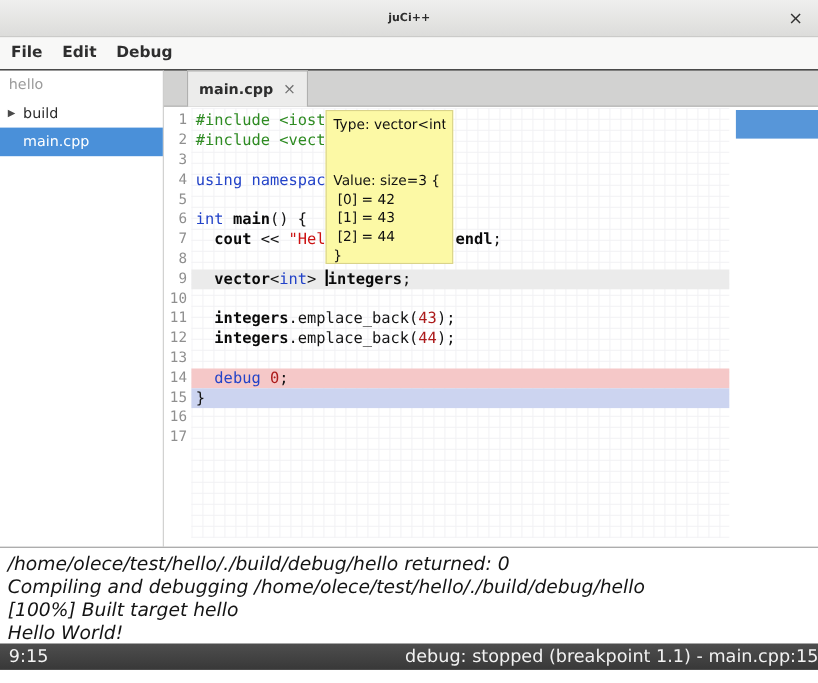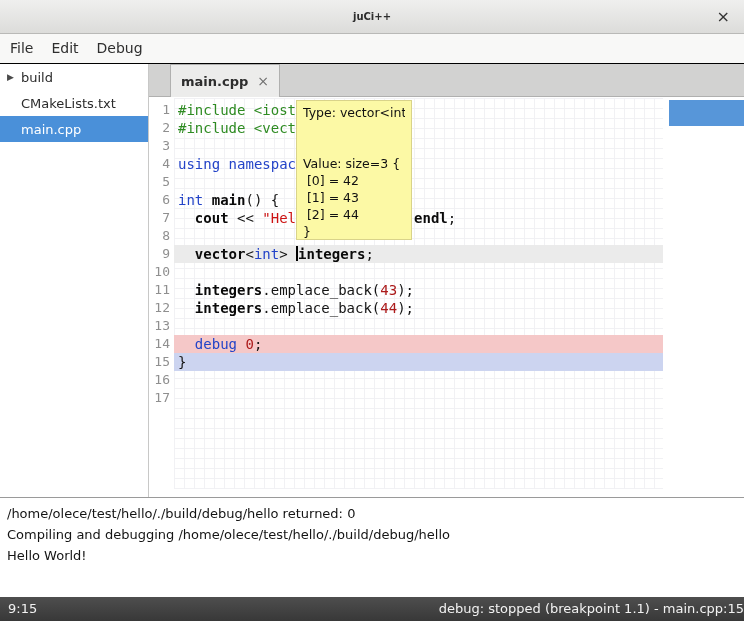--- a/index.html
+++ b/index.html
@@ -7,21 +7,21 @@
        font-family:"DejaVu Sans",sans-serif;-webkit-font-smoothing:antialiased;}
 
   
   .titlebar{position:absolute;top:0;left:0;right:0;height:33px;
             background:linear-gradient(#efefee,#dcdcda);border-bottom:1px solid #b9b9b7;}
   .win-title{text-align:center;line-height:33px;font-size:10px;font-weight:bold;color:#2d2d2d;}
   .win-close{position:absolute;right:14px;top:0;line-height:33px;font-size:16px;color:#333;}
 
   
   .menubar{position:absolute;top:34px;left:0;right:0;height:29px;background:#f8f8f7;
-           border-bottom:2px solid #000000;display:flex;align-items:flex-end;padding-left:1px;}
+           border-bottom:2px solid #000000;display:flex;align-items:flex-end;padding-left:1px;font-weight:bold;}
   .menu-item{padding:0 9px;height:29px;line-height:29px;font-size:14px;color:#2e2e2e;}
 
   
   .sidebar{position:absolute;top:64px;left:0;width:148px;bottom:124px;background:#fff;
            border-right:1px solid #c8c8c7;}
   .side-row{height:26px;display:flex;align-items:center;font-size:13px;color:#2b2b2b;white-space:nowrap;}
   .side-project{color:#9b9b9b;padding-left:8px;}
   .expander{width:14px;padding-left:7px;font-size:9px;color:#4a4a4a;flex:none;}
   .indent{width:21px;flex:none;}
   .side-row.selected{background:#4a90d9;color:#ffffff;}
@@ -63,53 +63,50 @@
   .scroll-ind{position:absolute;right:0;top:2px;width:75px;height:26px;background:#5796d9;}
 
   .tooltip{position:absolute;left:147px;top:2px;width:116px;height:140px;box-sizing:border-box;
            background:#fcf9a5;border:1px solid #d9d38a;padding:3px 6px;z-index:5;
            font-size:12.5px;color:#111;}
   .tt-line{height:17px;line-height:17px;white-space:pre;overflow:hidden;}
 
   
   .output{position:absolute;top:497px;left:0;right:0;height:100px;box-sizing:border-box;
           background:#fff;border-top:1px solid #9a9a9a;padding:5px 7px;
-          font-size:13px;color:#141414;}
+          font-size:17px;color:#141414;font-style:italic;}
   .out-line{height:21px;line-height:21px;white-space:pre;}
 
   
-  .statusbar{position:absolute;bottom:0;left:0;right:0;height:24px;
-             background:linear-gradient(#4e4e4e,#383838);color:#f2f2f2;font-size:13px;}
+  .statusbar{position:absolute;bottom:12px;left:0;right:0;height:24px;
+             background:linear-gradient(#4e4e4e,#383838);color:#f2f2f2;font-size:16px;}
   .status-pos{position:absolute;left:8px;top:0;line-height:24px;}
   .status-msg{width:100%;text-align:right;line-height:24px;border-radius:10px;}
 </style>
 </head>
 <body>
 
 <div class="app">
 
   <div class="titlebar">
     <div class="win-title">juCi++</div>
     <div class="win-close">×</div>
   </div>
 
   <div class="menubar">
     <div class="menu-item">File</div>
     <div class="menu-item">Edit</div>
     <div class="menu-item">Debug</div>
   </div>
 
   <div class="sidebar">
+    <div class="side-row side-project">hello</div>
     <div class="side-row">
       <span class="expander">▶</span>
       <span>build</span>
-    </div>
-    <div class="side-row">
-      <span class="indent"></span>
-      <span>CMakeLists.txt</span>
     </div>
     <div class="side-row selected">
       <span class="indent"></span>
       <span>main.cpp</span>
     </div>
   </div>
 
   <div class="editor-pane">
 
     <div class="tabbar">
@@ -172,20 +169,21 @@
         <div class="tt-line"> [1] = 43</div>
         <div class="tt-line"> [2] = 44</div>
         <div class="tt-line">}</div>
       </div>
     </div>
   </div>
 
   <div class="output">
     <div class="out-line">/home/olece/test/hello/./build/debug/hello returned: 0</div>
     <div class="out-line">Compiling and debugging /home/olece/test/hello/./build/debug/hello</div>
+    <div class="out-line">[100%] Built target hello</div>
     <div class="out-line">Hello World!</div>
   </div>
 
   <div class="statusbar">
     <span class="status-pos">9:15</span>
     <div class="status-msg">debug: stopped (breakpoint 1.1) - main.cpp:15</div>
   </div>
 
 </div>
 

